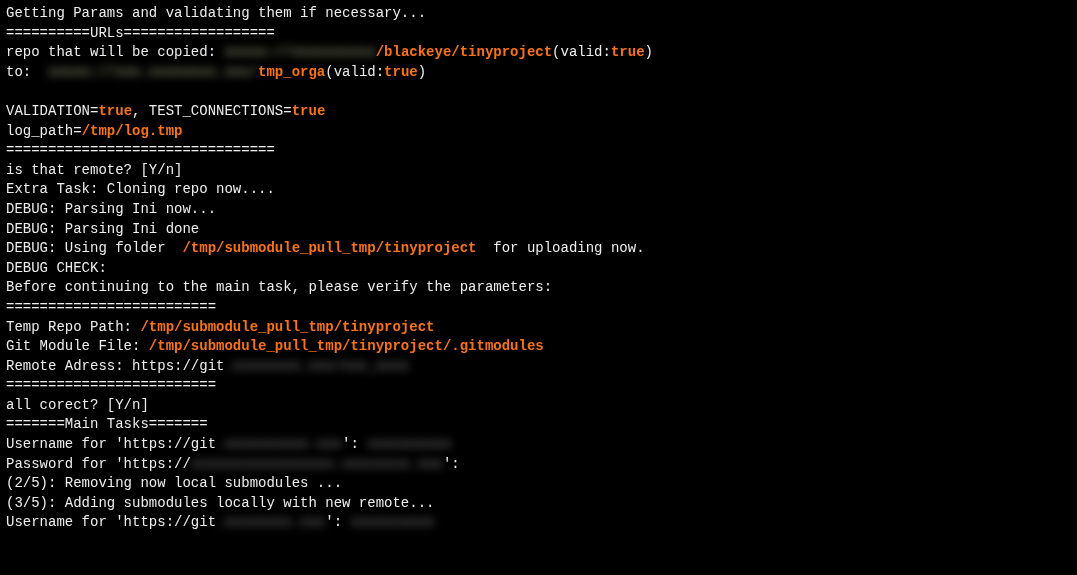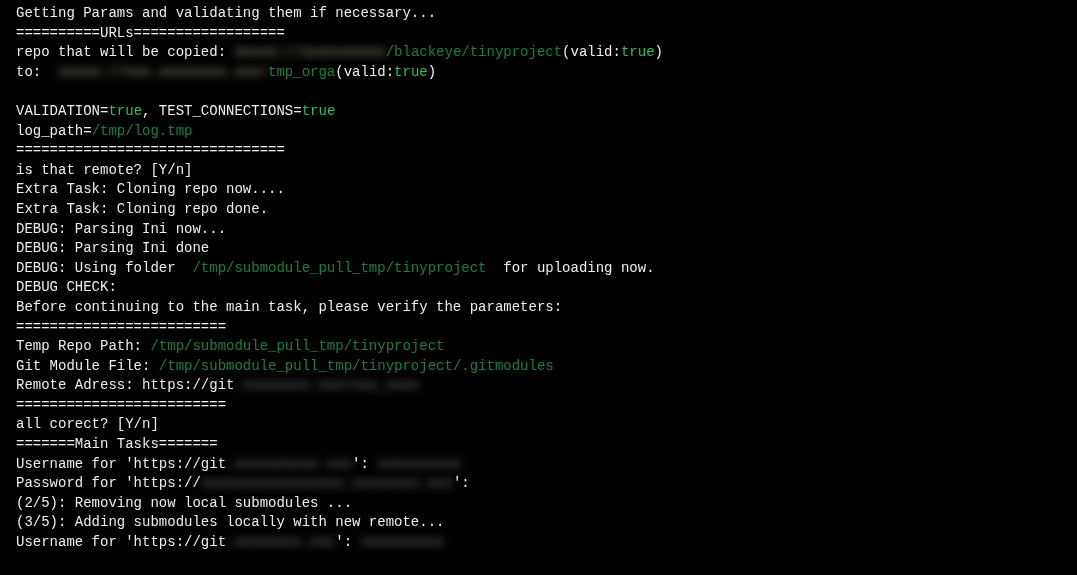--- a/index.html
+++ b/index.html
@@ -5,24 +5,24 @@
     * { margin: 0; padding: 0; box-sizing: border-box; }
     body {
       background: #000;
       color: #ccc;
       font-family: 'Consolas', 'Courier New', monospace;
       font-size: 14px;
       line-height: 1.4;
       padding: 4px 6px;
       width: 1077px;
     }
-    .line { white-space: pre; display: block; margin-left: 10px; }
+    .line { white-space: pre; display: block; }
     .c-white { color: #eee; }
-    .c-yellow { color: #15803d; }
-    .c-teal { color: #22c55e; }
+    .c-yellow { color: #f97316; font-weight: bold; }
+    .c-teal { color: #f97316; font-weight: bold; }
     .blur {
       filter: blur(4px);
       -webkit-filter: blur(4px);
       color: #aeb48a;
     }
     .blur-dim {
       filter: blur(4px);
       -webkit-filter: blur(4px);
       color: #888;
     }
@@ -34,21 +34,20 @@
     <div class="line"><span class="c-white">Getting Params and validating them if necessary...</span></div>
     <div class="line"><span class="c-white">==========URLs==================</span></div>
     <div class="line"><span class="c-white">repo that will be copied: </span><span class="blur">xxxxx://xxxxxxxxxx</span><span class="c-yellow">/blackeye/tinyproject</span><span class="c-white">(valid:</span><span class="c-teal">true</span><span class="c-white">)</span></div>
     <div class="line"><span class="c-white">to:  </span><span class="blur">xxxxx://xxx.xxxxxxxx.xxx/</span><span class="c-yellow">tmp_orga</span><span class="c-white">(valid:</span><span class="c-teal">true</span><span class="c-white">)</span></div>
     <div class="line"><span class="c-white"> </span></div>
     <div class="line"><span class="c-white">VALIDATION=</span><span class="c-teal">true</span><span class="c-white">, TEST_CONNECTIONS=</span><span class="c-teal">true</span></div>
     <div class="line"><span class="c-white">log_path=</span><span class="c-yellow">/tmp/log.tmp</span></div>
     <div class="line"><span class="c-white">================================</span></div>
     <div class="line"><span class="c-white">is that remote? [Y/n]</span></div>
     <div class="line"><span class="c-white">Extra Task: Cloning repo now....</span></div>
-    <div class="line"><span class="c-white">Extra Task: Cloning repo done.</span></div>
     <div class="line"><span class="c-white">DEBUG: Parsing Ini now...</span></div>
     <div class="line"><span class="c-white">DEBUG: Parsing Ini done</span></div>
     <div class="line"><span class="c-white">DEBUG: Using folder  </span><span class="c-yellow">/tmp/submodule_pull_tmp/tinyproject</span><span class="c-white">  for uploading now.</span></div>
     <div class="line"><span class="c-white">DEBUG CHECK:</span></div>
     <div class="line"><span class="c-white">Before continuing to the main task, please verify the parameters:</span></div>
     <div class="line"><span class="c-white">=========================</span></div>
     <div class="line"><span class="c-white">Temp Repo Path: </span><span class="c-yellow">/tmp/submodule_pull_tmp/tinyproject</span></div>
     <div class="line"><span class="c-white">Git Module File: </span><span class="c-yellow">/tmp/submodule_pull_tmp/tinyproject/.gitmodules</span></div>
     <div class="line"><span class="c-white">Remote Adress: https://git</span><span class="blur-dim">.xxxxxxxx.xxx/xxx_xxxx</span></div>
     <div class="line"><span class="c-white">=========================</span></div>

